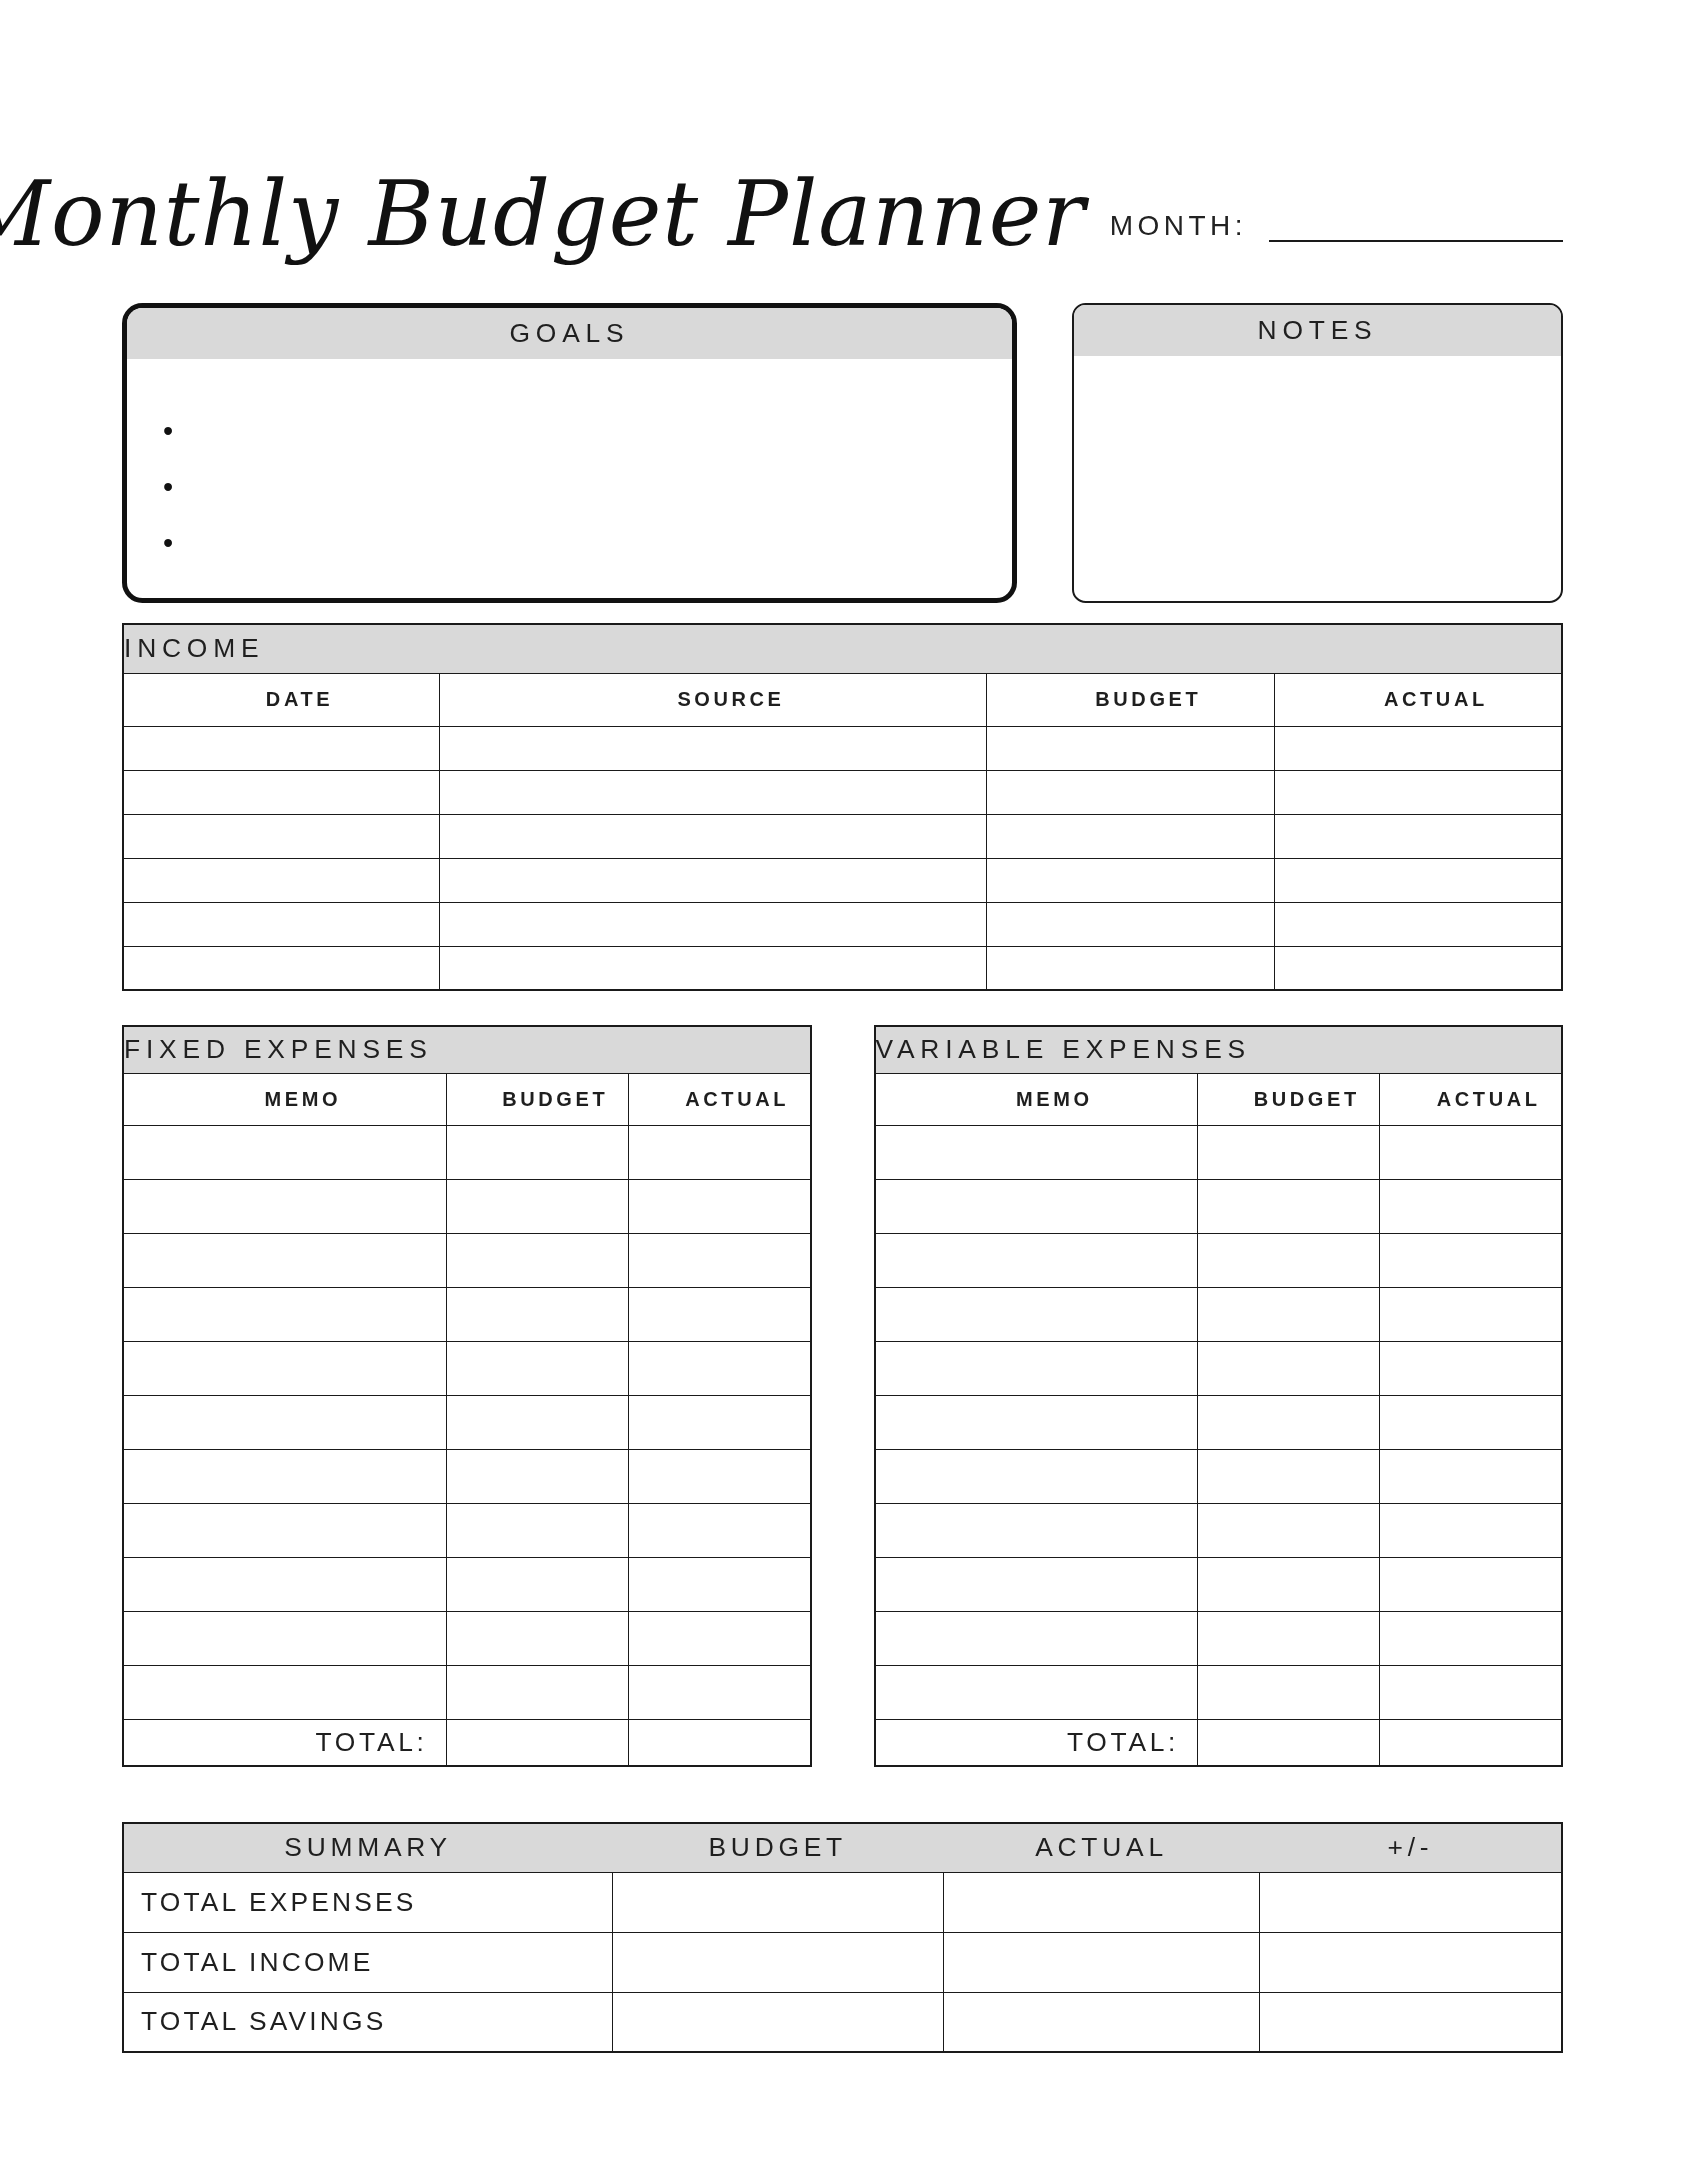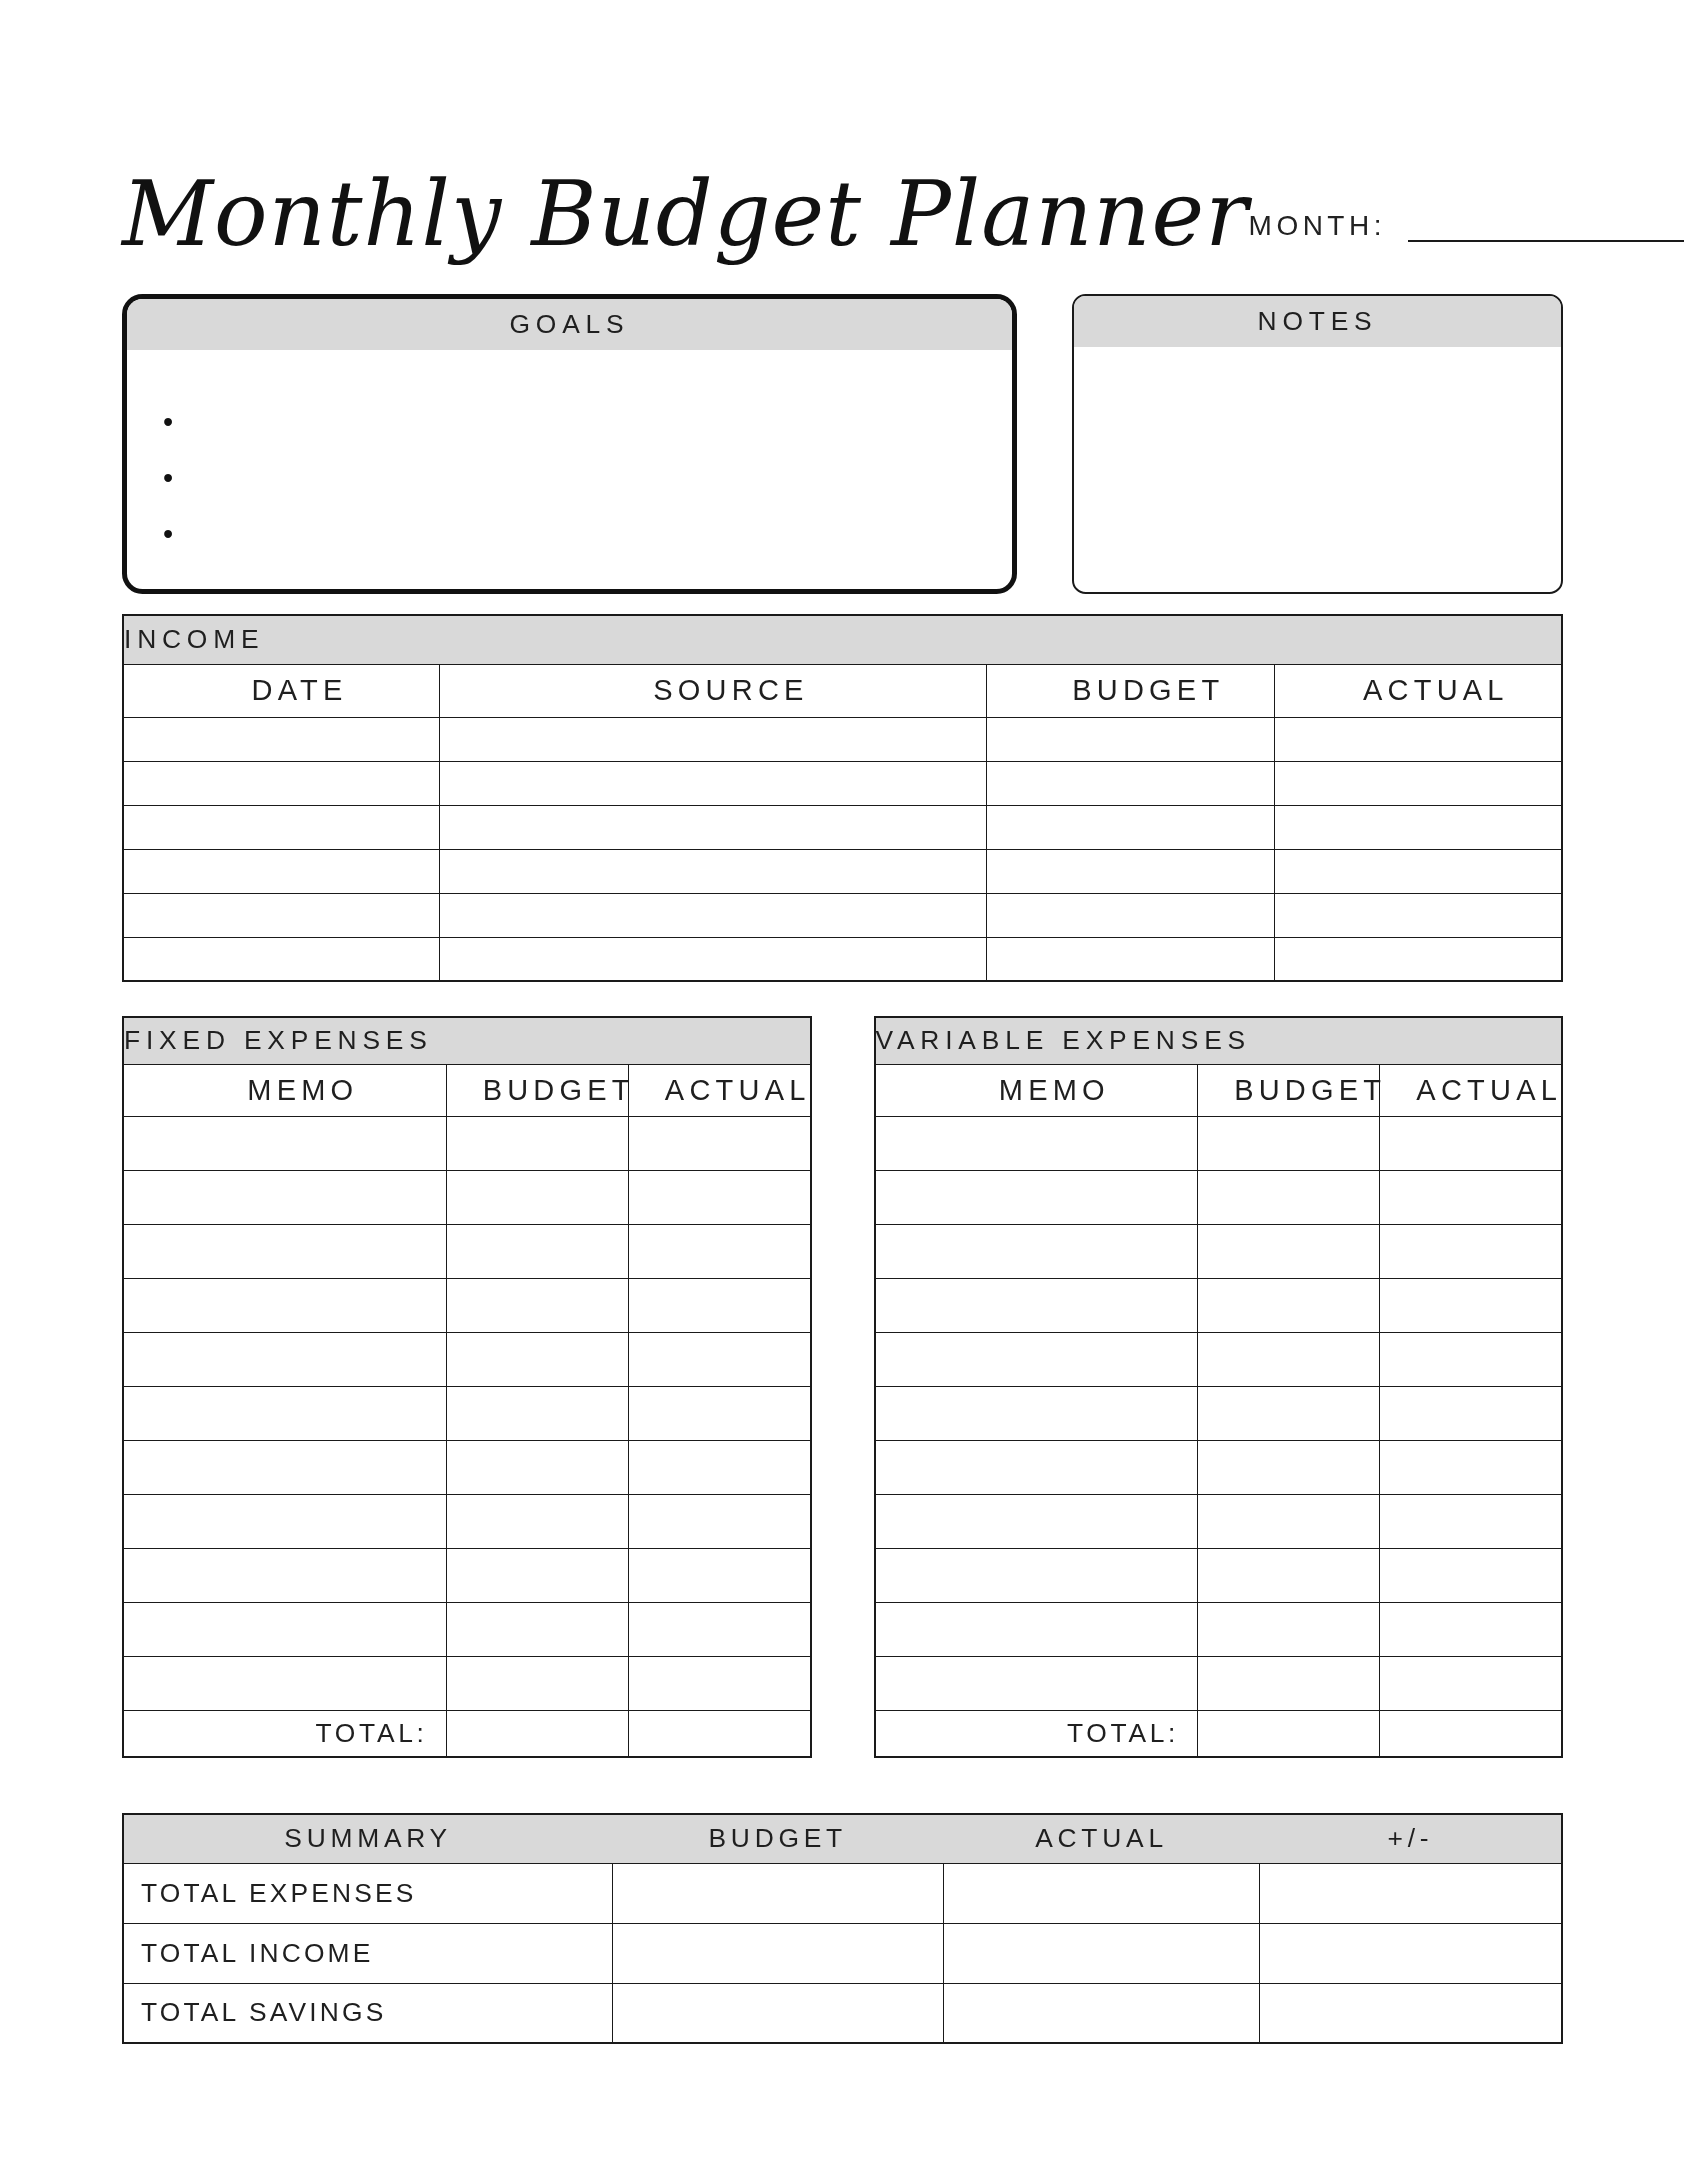--- a/index.html
+++ b/index.html
@@ -13,24 +13,25 @@
     position: relative;
     width: 1685px;
     height: 2181px;
     background: #ffffff;
     padding: 128px 122px 0 122px;
   }
 
   
   .header-row {
     display: flex;
-    justify-content: flex-start;
+    justify-content: flex-end;
     align-items: flex-end;
     height: 136px;
-    margin-bottom: 30px;
+    margin-bottom: 39px;
+    gap: 24px;
   }
   .page-title {
     font-family: "DejaVu Serif", serif;
     font-style: italic;
     font-size: 89px;
     line-height: 1.1;
     letter-spacing: 0.9px;
     color: #111111;
     white-space: nowrap;
   }
@@ -107,22 +108,22 @@
   .section-title-cell {
     background: #d9d9d9;
     text-align: left;
     font-size: 26.4px;
     font-weight: normal;
     letter-spacing: 0.22em;
     color: #1f1f1f;
   }
   .col-header-cell {
     text-align: center;
-    font-size: 29px;
-    font-weight: normal;
+    font-size: 20px;
+    font-weight: bold;
     letter-spacing: 0.18em;
     color: #1f1f1f;
     background: #ffffff;
     padding-left: 36px;
   }
 
   
   .income-table { width: 100%; margin-bottom: 34px; }
   .income-table .title-row { height: 49px; }
   .income-table .colhead-row { height: 53px; }

